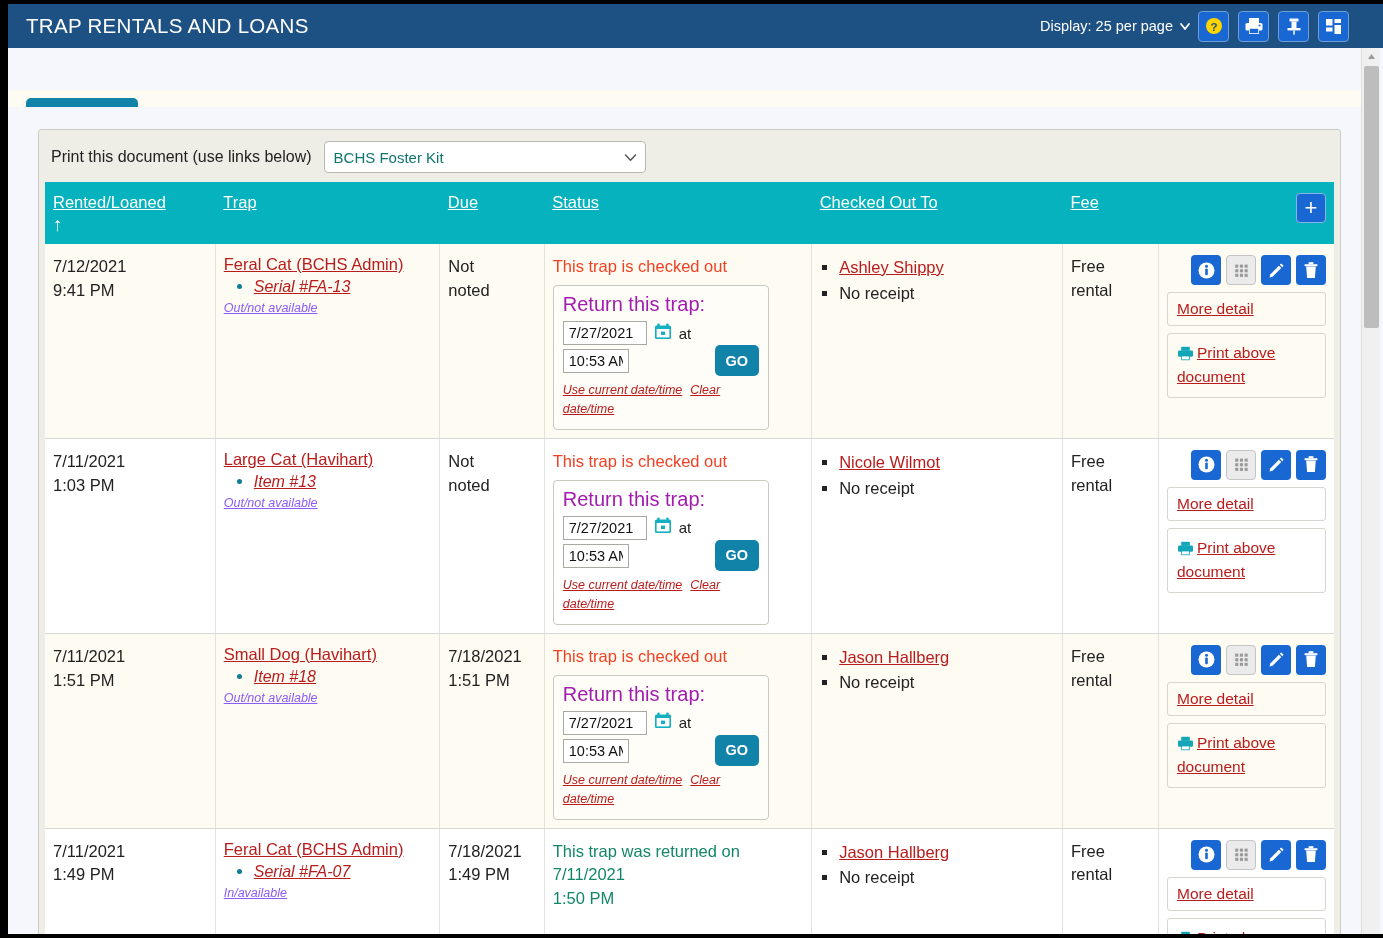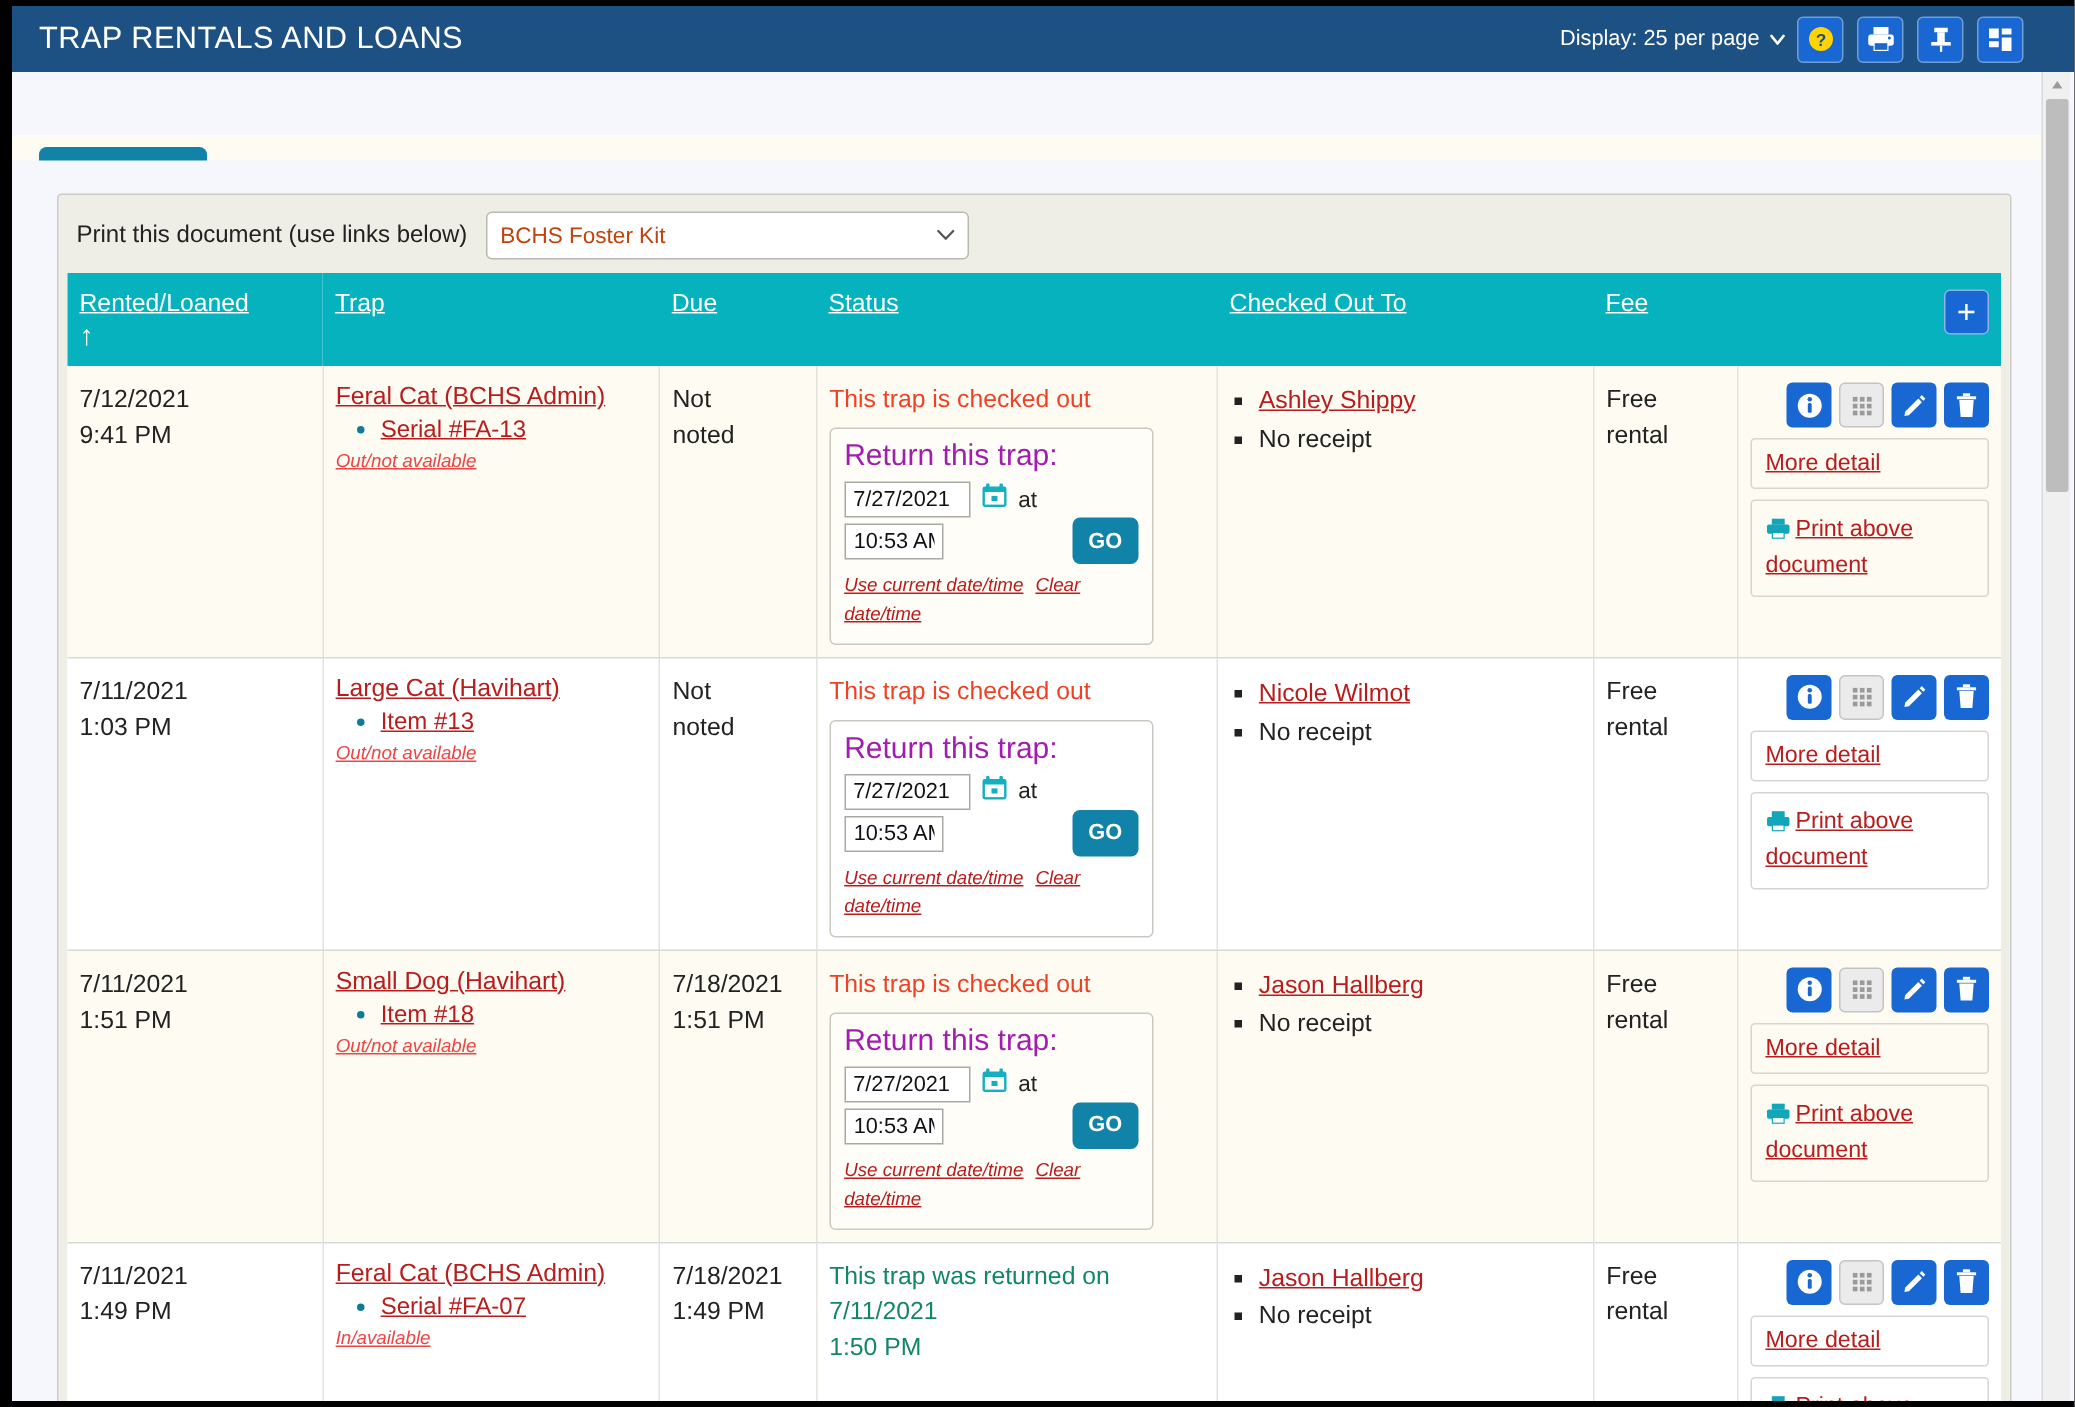--- a/index.html
+++ b/index.html
@@ -113,21 +113,21 @@
   }
   .print-label { font-size: 16px; color: #222; white-space: nowrap; }
   .doc-select {
     appearance: none;
     -webkit-appearance: none;
     width: 322px; height: 32px;
     border: 1px solid #b9b9b3;
     border-radius: 4px;
     background: #ffffff;
     font-size: 15px;
-    color: #c2410c;
+    color: #0f766e;
     padding: 0 26px 0 9px;
     font-family: "Liberation Sans", sans-serif;
     cursor: pointer;
   }
   .sel-wrap { position: relative; display: inline-block; }
   .sel-arrow {
     position: absolute; right: 9px; top: 50%; transform: translateY(-50%);
     pointer-events: none;
   }
 
@@ -183,33 +183,33 @@
   tr.alt td { background: #fdfbf2; }
   tr.plain td { background: #ffffff; }
 
   .cell-line { line-height: 1.45; }
   .trap-link { font-size: 16.5px; }
   ul.bul {
     margin: 3px 0 0 0;
     padding-left: 30px;
     list-style: disc;
   }
-  ul.bul li { color: #0e7c94; margin-bottom: 1px; }
+  ul.bul li { color: #0e7c94; margin-bottom: 1px; font-style: italic; }
   ul.bul li span.link { font-size: 16px; }
   ul.sq {
     margin: 0; padding-left: 19px;
     list-style: square;
   }
   ul.sq li { color: #222; line-height: 1.5; font-size: 16.5px; margin-bottom: 1px; }
   .avail {
     display: inline-block;
     margin-top: 2px;
     font-size: 12.5px;
     font-style: italic;
-    color: #ef4444;
+    color: #8b5cf6;
     text-decoration: underline;
     cursor: pointer;
   }
   .status-out { color: #f04124; font-size: 16.5px; line-height: 1.4; }
   .status-in  { color: #13866a; font-size: 16.5px; line-height: 1.45; }
 
   
   .return-box {
     margin-top: 7px;
     border: 1px solid #c9c9c2;

